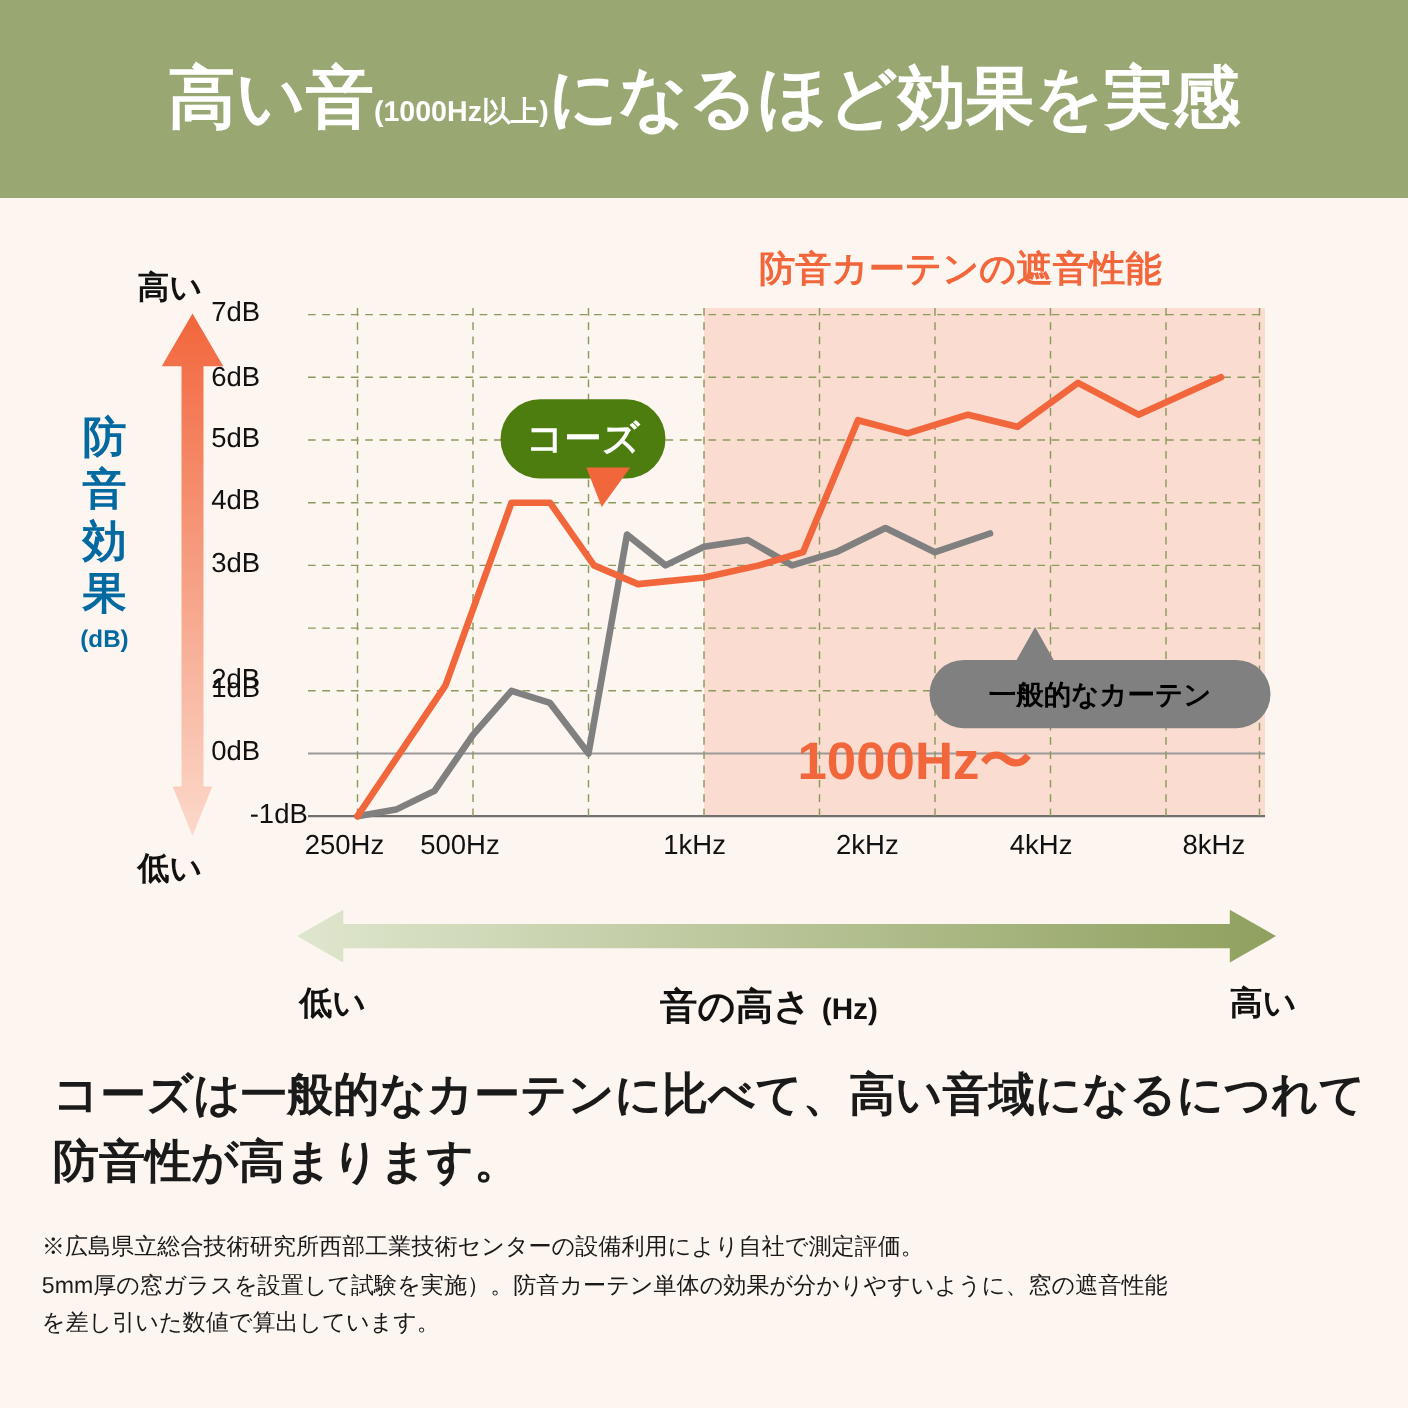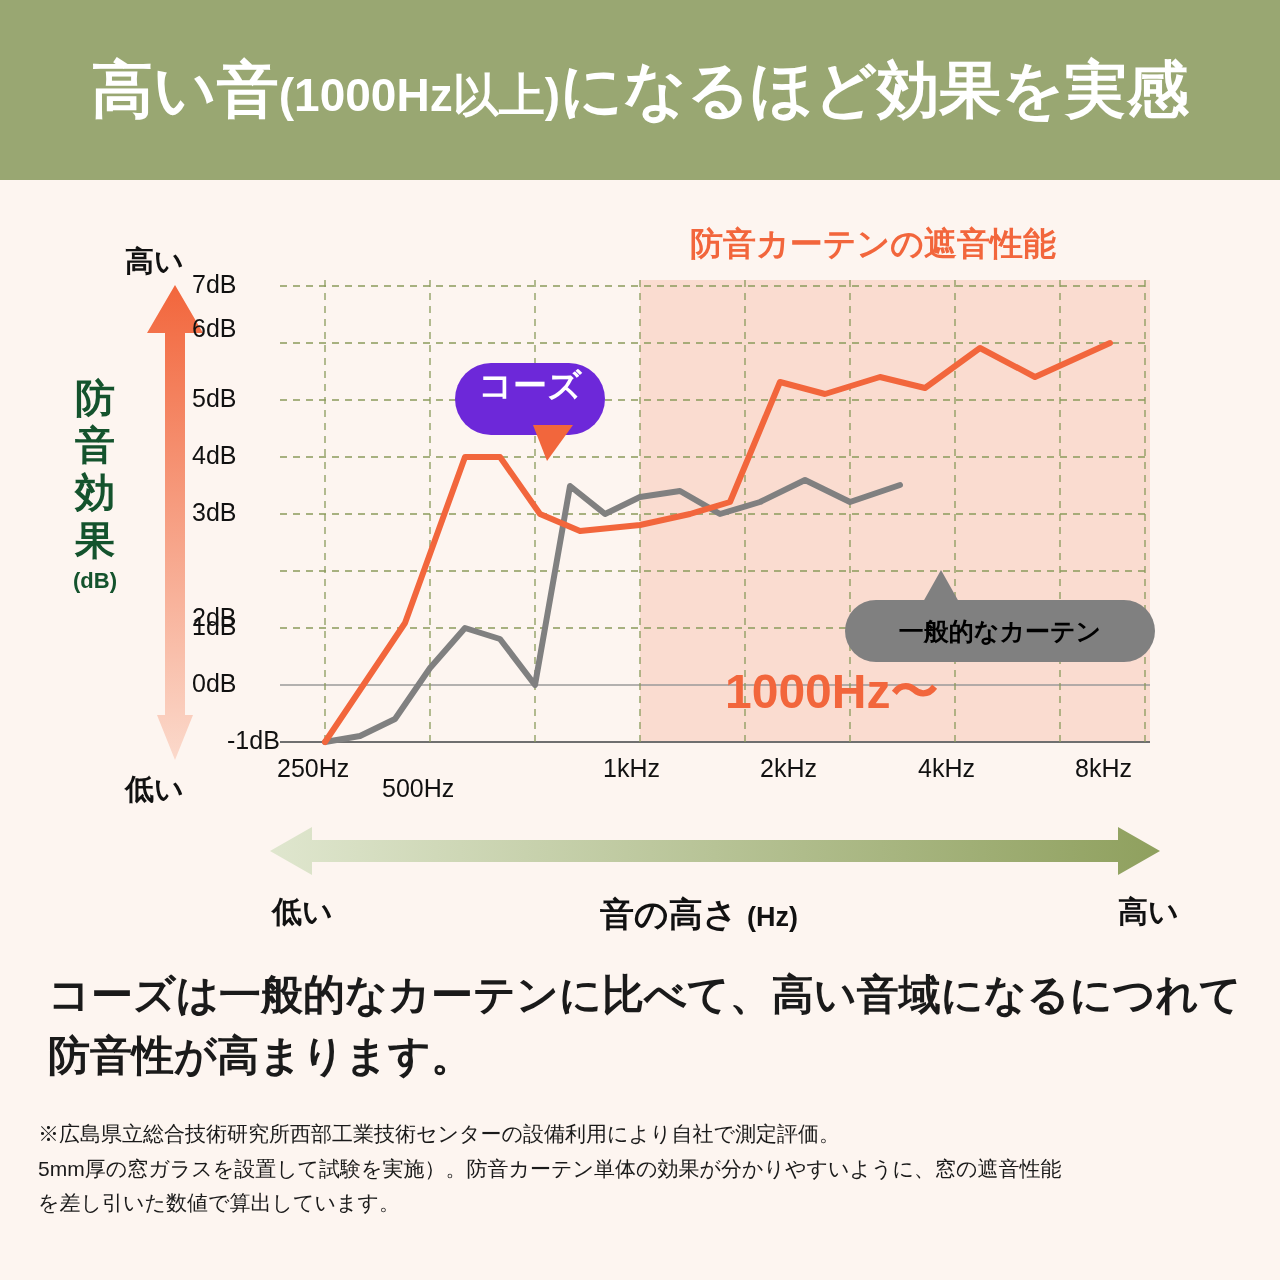--- a/index.html
+++ b/index.html
@@ -28,21 +28,21 @@
   }
   .header-title {
     color: #ffffff;
     font-size: 62px;
     font-weight: bold;
     letter-spacing: 0px;
     white-space: nowrap;
     line-height: 1;
   }
   .header-title .small {
-    font-size: 46px;
+    font-size: 26px;
     font-weight: bold;
   }
 
   
   .chart-wrap {
     position: absolute;
     left: 0; top: 180px;
     width: 1280px;
     height: 780px;
   }
@@ -59,21 +59,21 @@
 
   
   .y-axis-caption {
     position: absolute;
     left: 60px;
     top: 195px;
     width: 70px;
     text-align: center;
     font-size: 40px;
     font-weight: bold;
-    color: #14532d;
+    color: #0369a1;
     line-height: 1.18;
   }
   .y-axis-caption .unit {
     font-size: 22px;
     font-weight: bold;
     display: block;
     margin-top: 4px;
   }
 
   .high-label {
@@ -122,24 +122,24 @@
     white-space: nowrap;
   }
 
   
   .bubble-coze {
     position: absolute;
     left: 455px;
     top: 183px;
     width: 150px;
     height: 72px;
-    background: #6d28d9;
+    background: #4d7c0f;
     border-radius: 36px;
     display: flex;
-    align-items: flex-start;
+    align-items: center;
     justify-content: center;
     color: #fff;
     font-size: 34px;
     font-weight: bold;
   }
   .bubble-coze:after {
     content: "";
     position: absolute;
     left: 78px;
     top: 62px;
@@ -292,31 +292,31 @@
         <line x1="780" y1="0" x2="780" y2="462"></line>
         <line x1="865" y1="0" x2="865" y2="462"></line>
       </g>
 
       <polyline fill="none" stroke="#808080" stroke-width="6" stroke-linejoin="round" stroke-linecap="round" points="45,462 80,456 115,439 150,388 185,348 220,359 255,405 290,206 325,234 360,217 400,211 440,234 480,222 525,200 570,222 620,205"></polyline>
 
       <polyline fill="none" stroke="#f2663c" stroke-width="6" stroke-linejoin="round" stroke-linecap="round" points="45,462 125,343 185,177 220,177 260,234 300,251 360,245 410,234 450,222 500,102 545,114 600,97 645,108 700,68 755,97 830,63"></polyline>
     </svg>
 
     <div class="tick-label" style="left:-88px; top:-10px;">7dB</div>
-    <div class="tick-label" style="left:-88px; top:34px;">6dB</div>
+    <div class="tick-label" style="left:-88px; top:49px;">6dB</div>
     <div class="tick-label" style="left:-88px; top:104px;">5dB</div>
     <div class="tick-label" style="left:-88px; top:161px;">4dB</div>
     <div class="tick-label" style="left:-88px; top:218px;">3dB</div>
     <div class="tick-label" style="left:-88px; top:275px;margin-top:48px;">2dB</div>
     <div class="tick-label" style="left:-88px; top:332px;">1dB</div>
     <div class="tick-label" style="left:-88px; top:389px;">0dB</div>
     <div class="tick-label" style="left:-93px; top:446px;margin-left:40px;">-1dB</div>
 
     <div class="tick-label" style="left:-3px; top:474px;">250Hz</div>
-    <div class="tick-label" style="left:102px; top:494px;">500Hz</div>
+    <div class="tick-label" style="left:102px; top:474px;">500Hz</div>
     <div class="tick-label" style="left:323px; top:474px;">1kHz</div>
     <div class="tick-label" style="left:480px; top:474px;">2kHz</div>
     <div class="tick-label" style="left:638px; top:474px;">4kHz</div>
     <div class="tick-label" style="left:795px; top:474px;">8kHz</div>
   </div>
 
   <div class="bubble-coze">
     <span>コーズ</span>
   </div>
 

